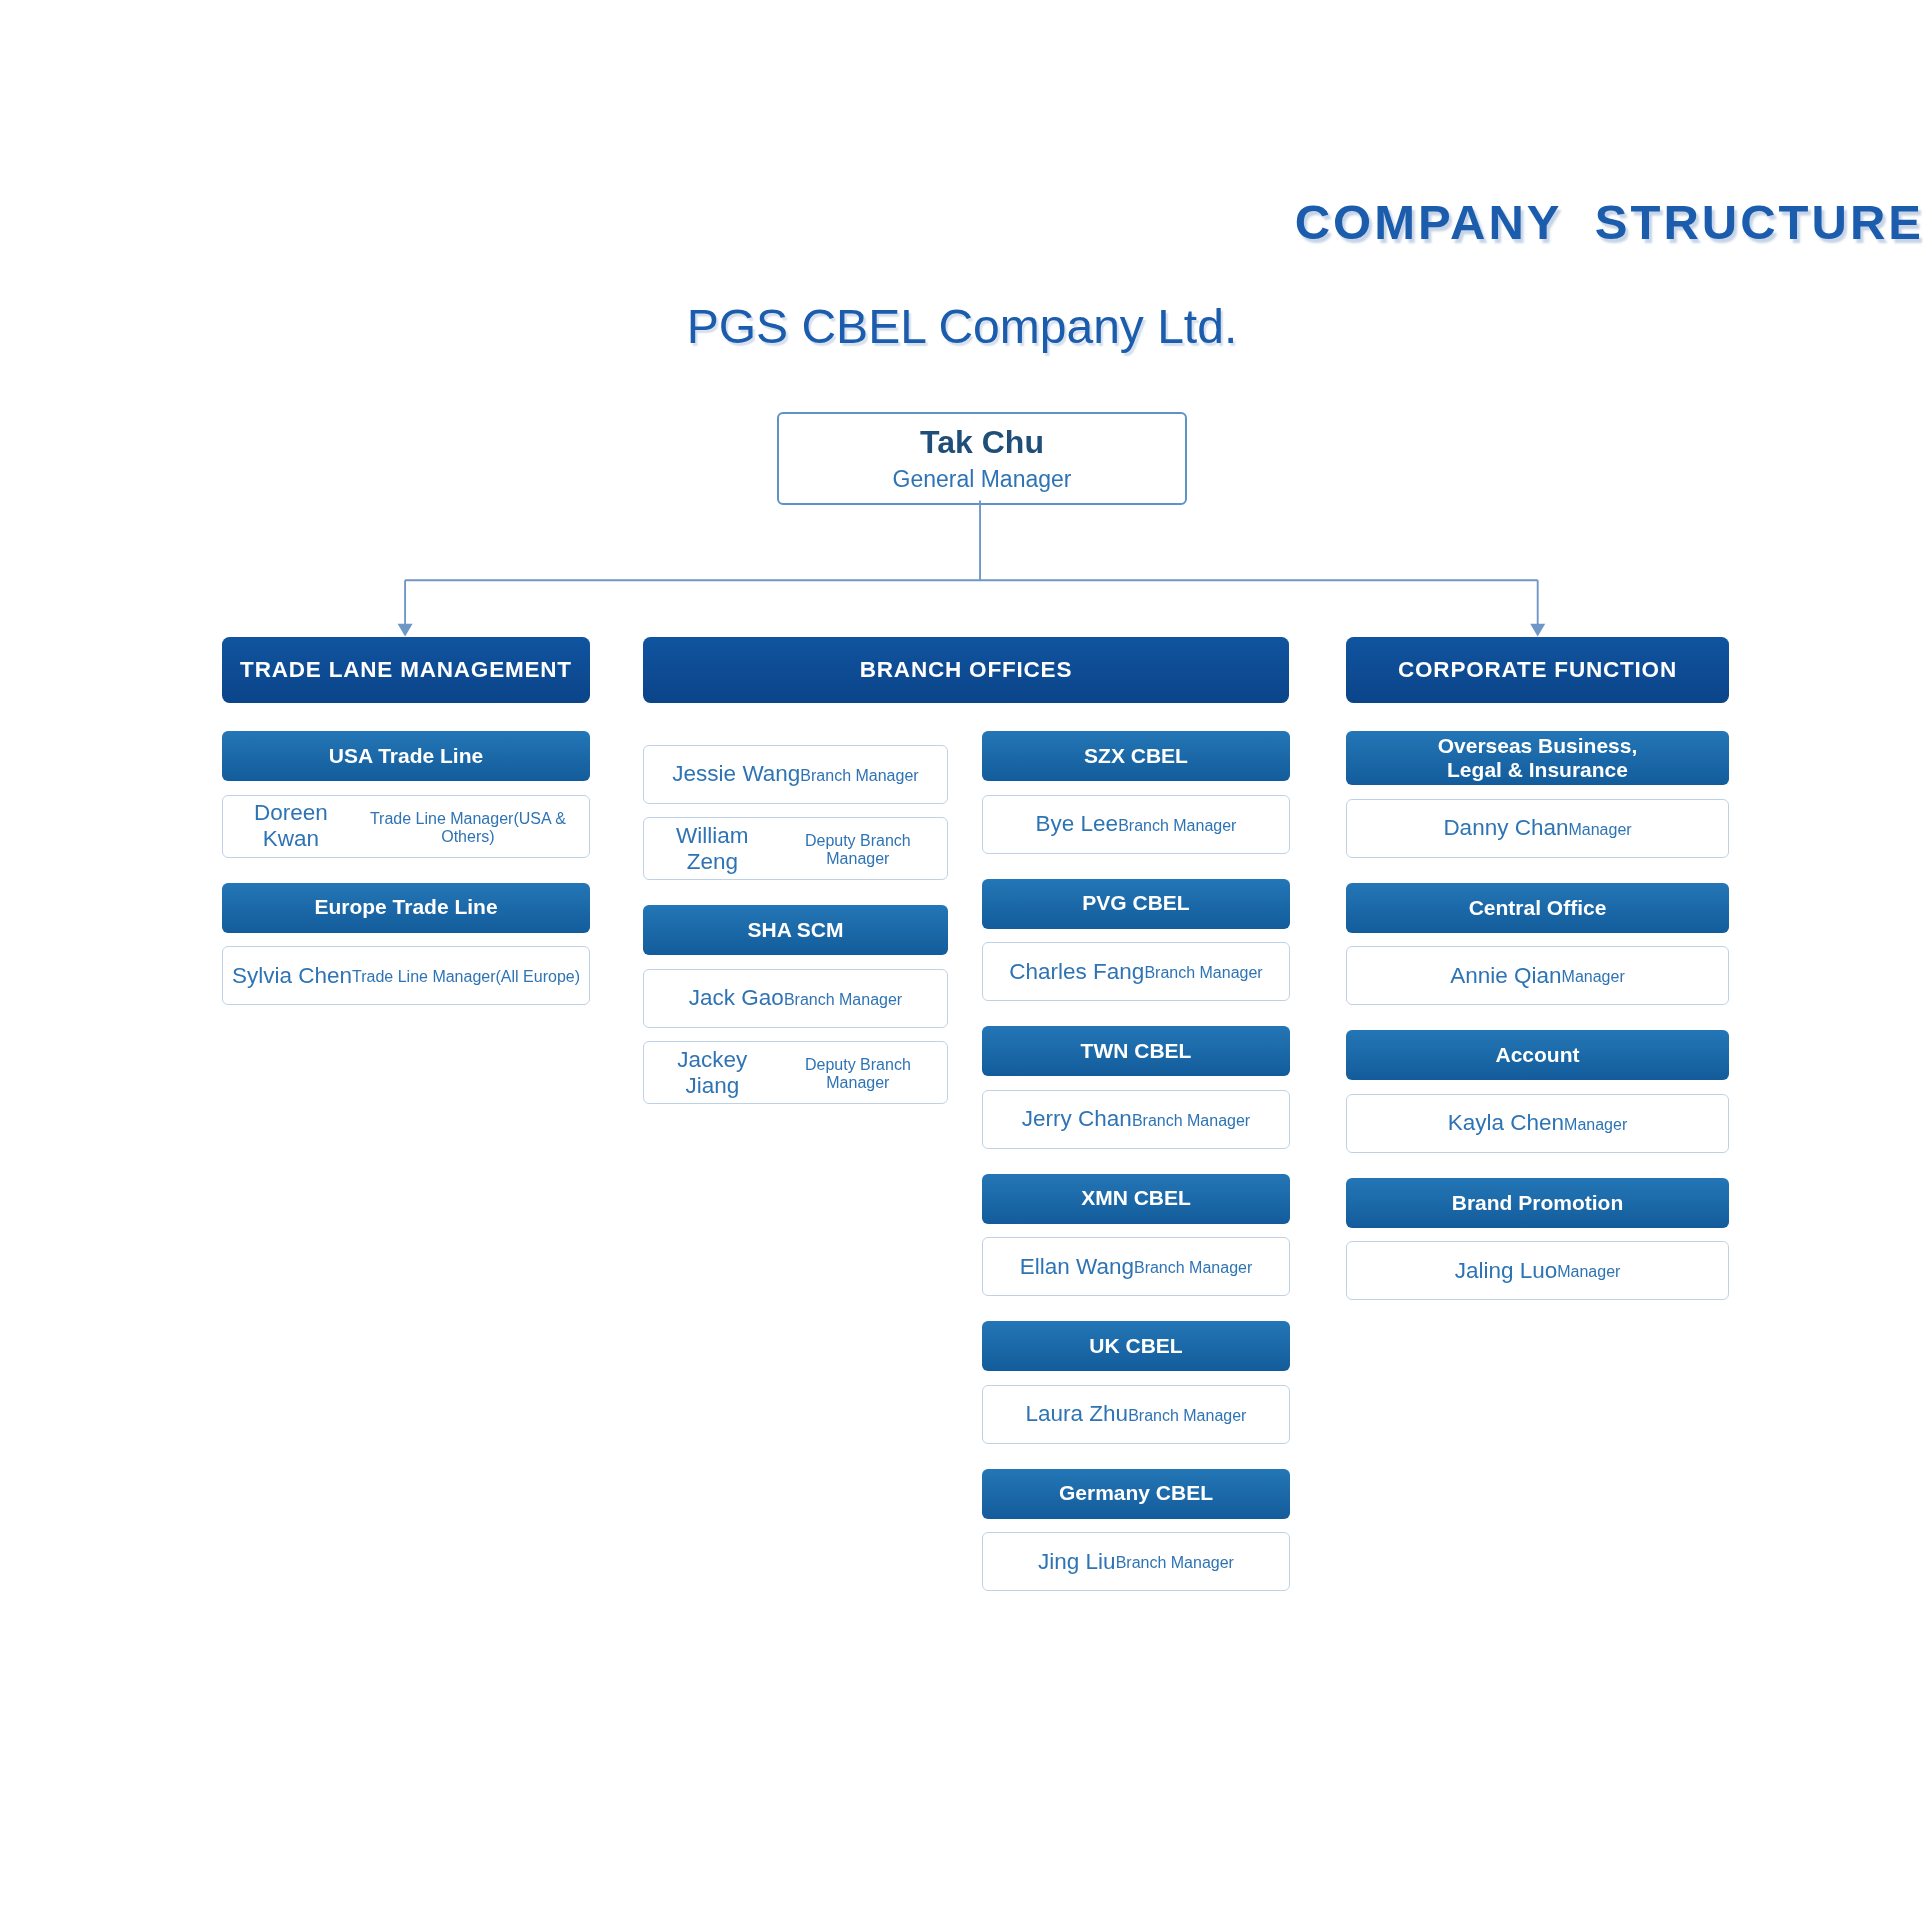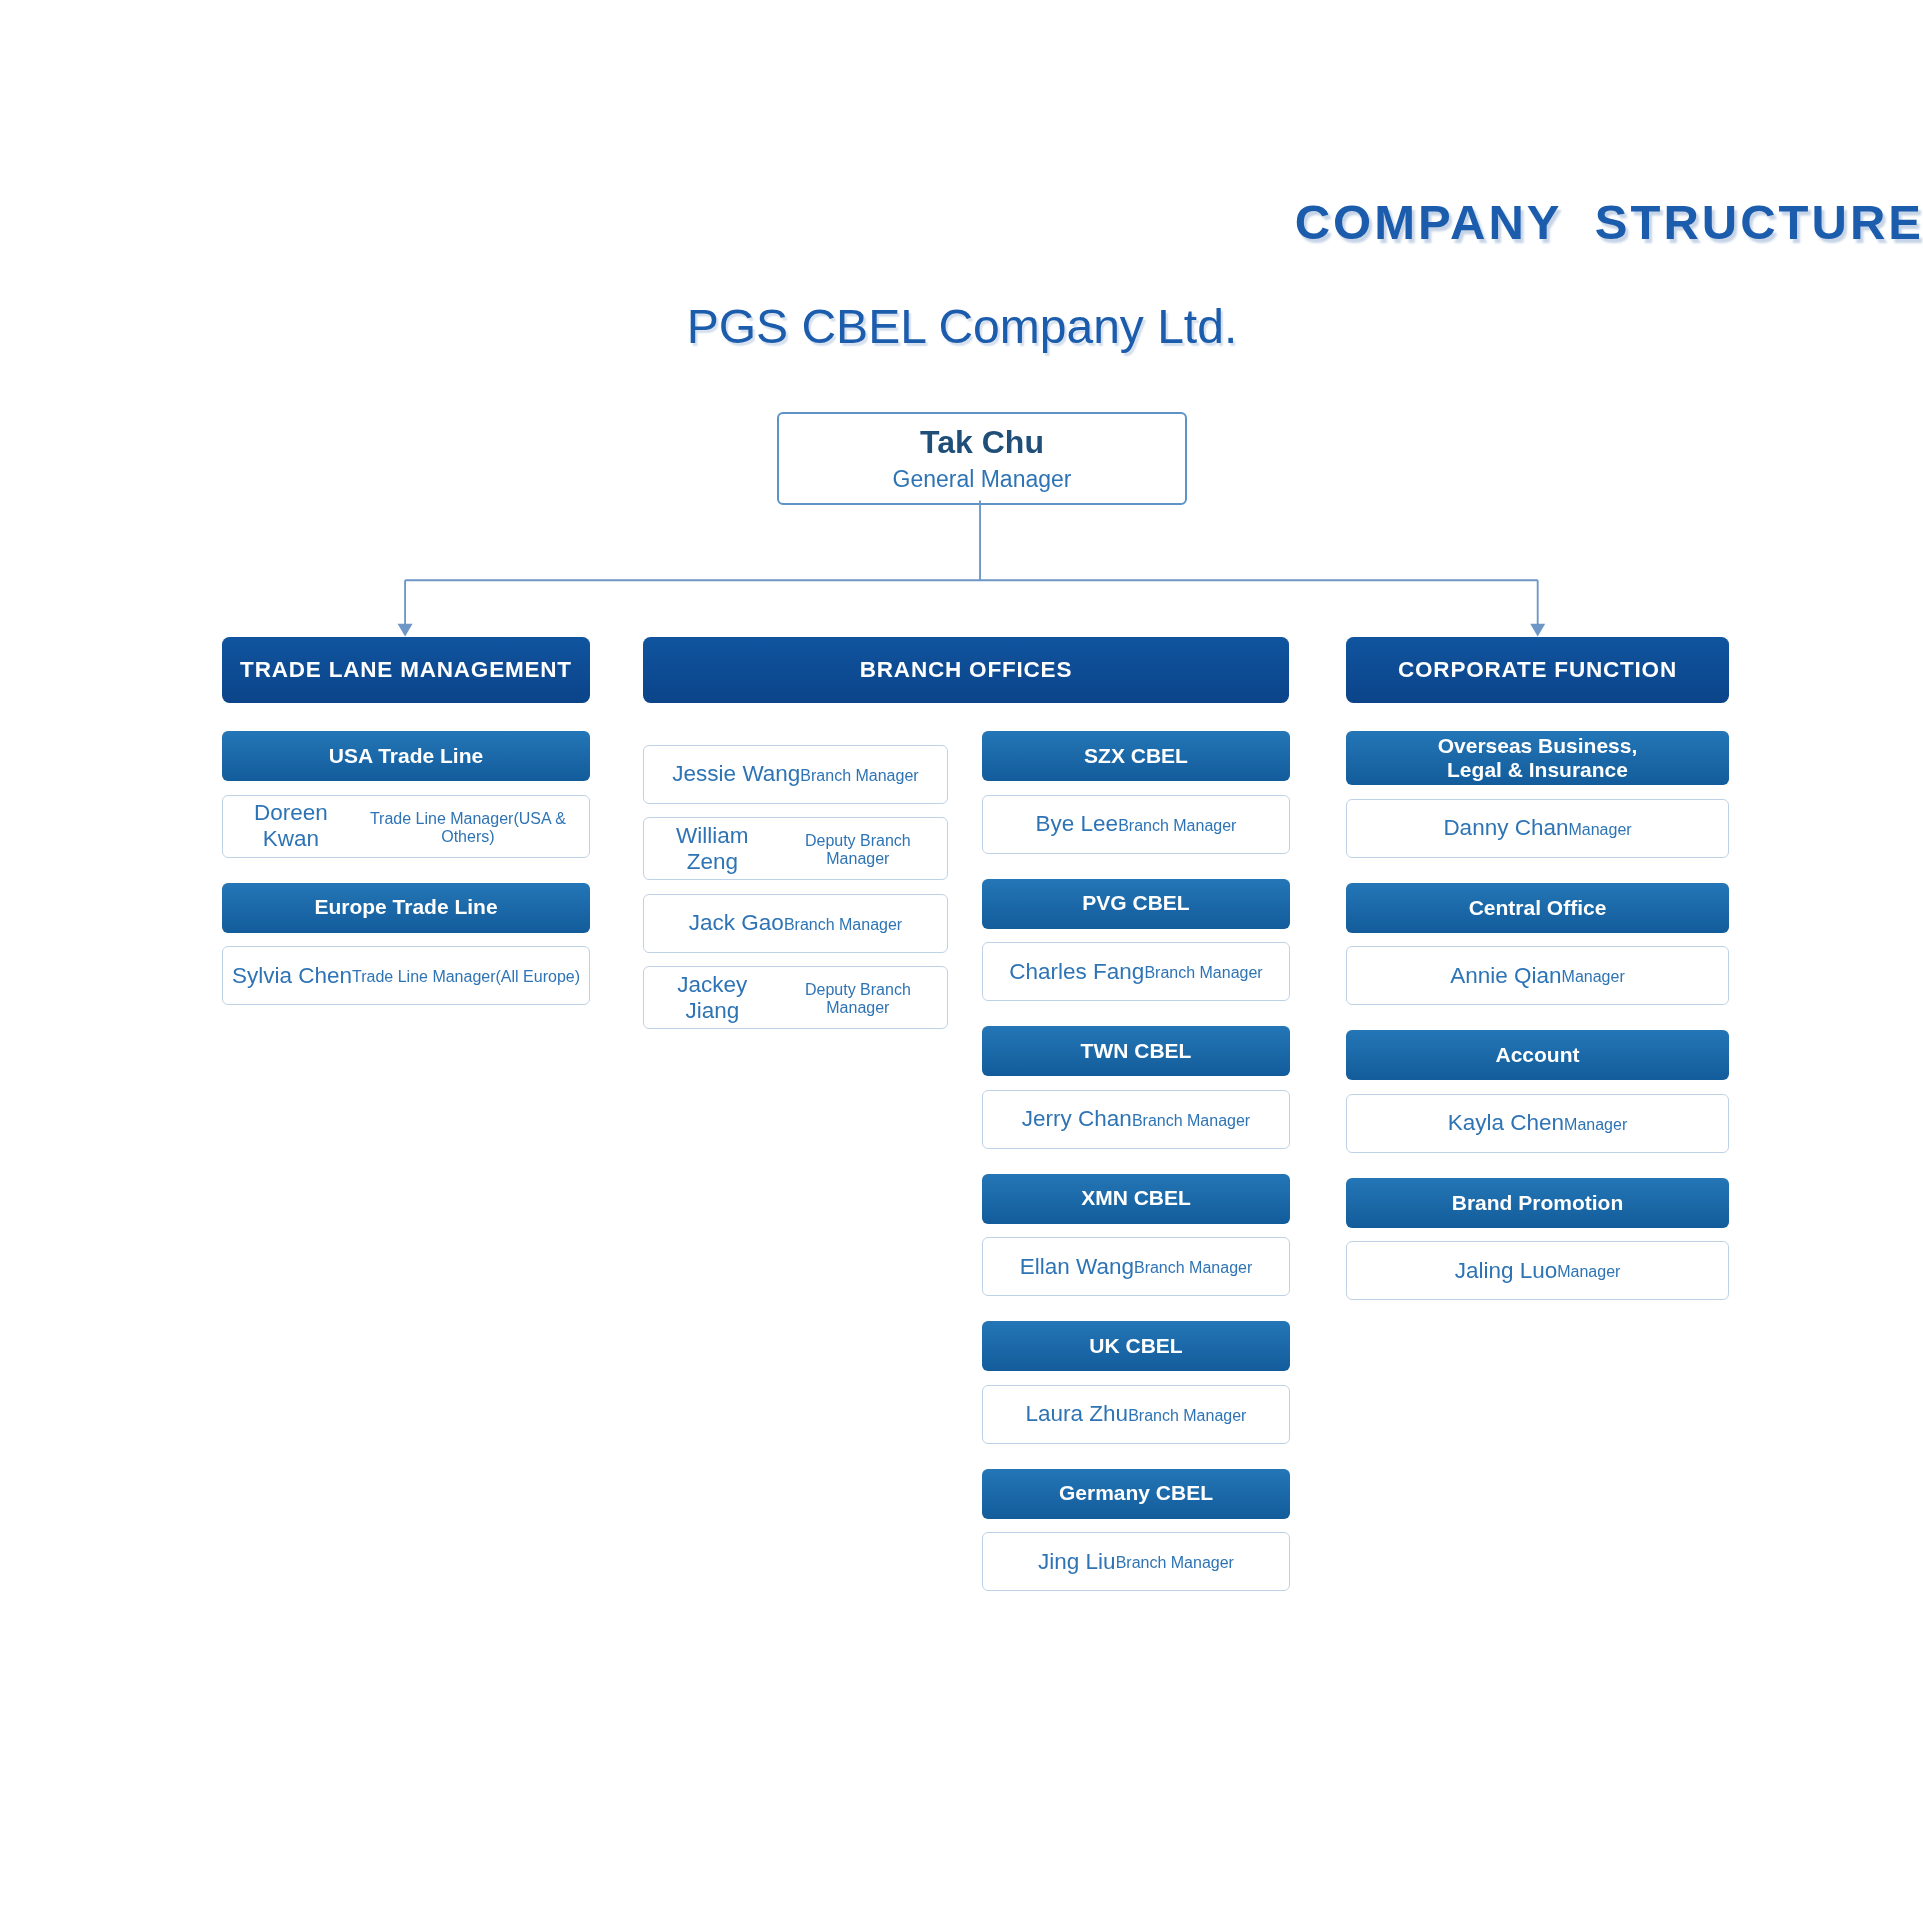--- a/index.html
+++ b/index.html
@@ -136,20 +136,21 @@
 
   <div class="col" style="left:643px;width:305px">
     <div class="person">
       <div class="p-name">Jessie Wang</div>
       <div class="p-role">Branch Manager</div>
     </div>
     <div class="person">
       <div class="p-name">William Zeng</div>
       <div class="p-role">Deputy Branch Manager</div>
     </div>
+    <div class="dept">SHA SCM</div>
     <div class="person">
       <div class="p-name">Jack Gao</div>
       <div class="p-role">Branch Manager</div>
     </div>
     <div class="person">
       <div class="p-name">Jackey Jiang</div>
       <div class="p-role">Deputy Branch Manager</div>
     </div>
   </div>
 

